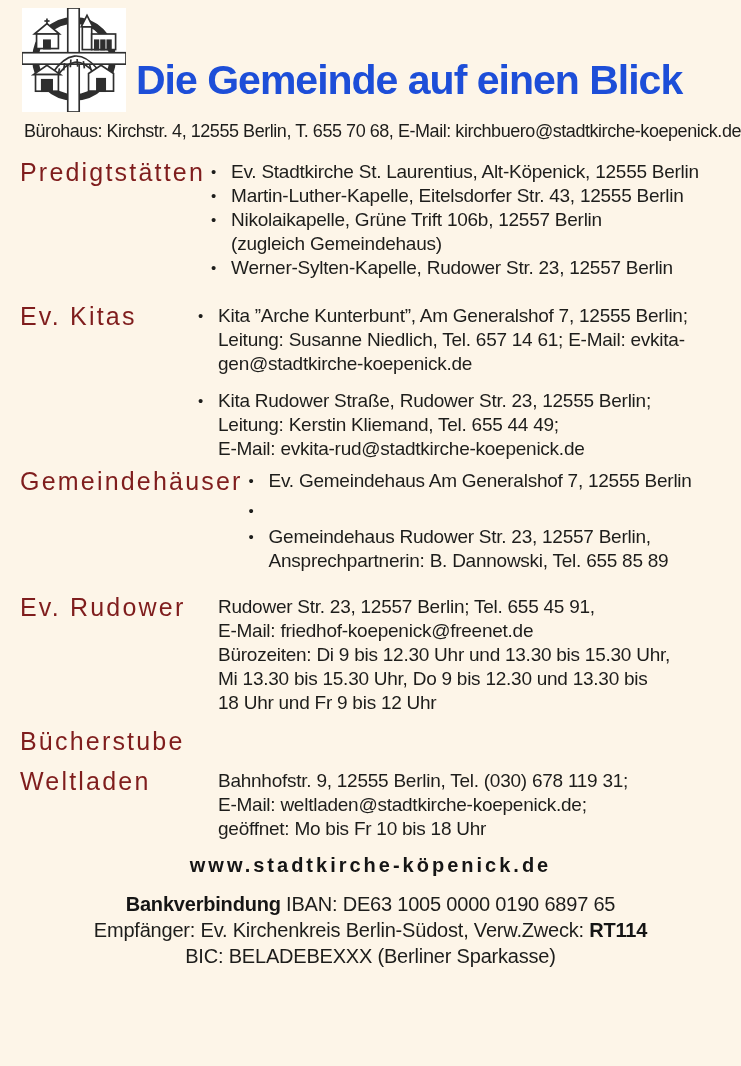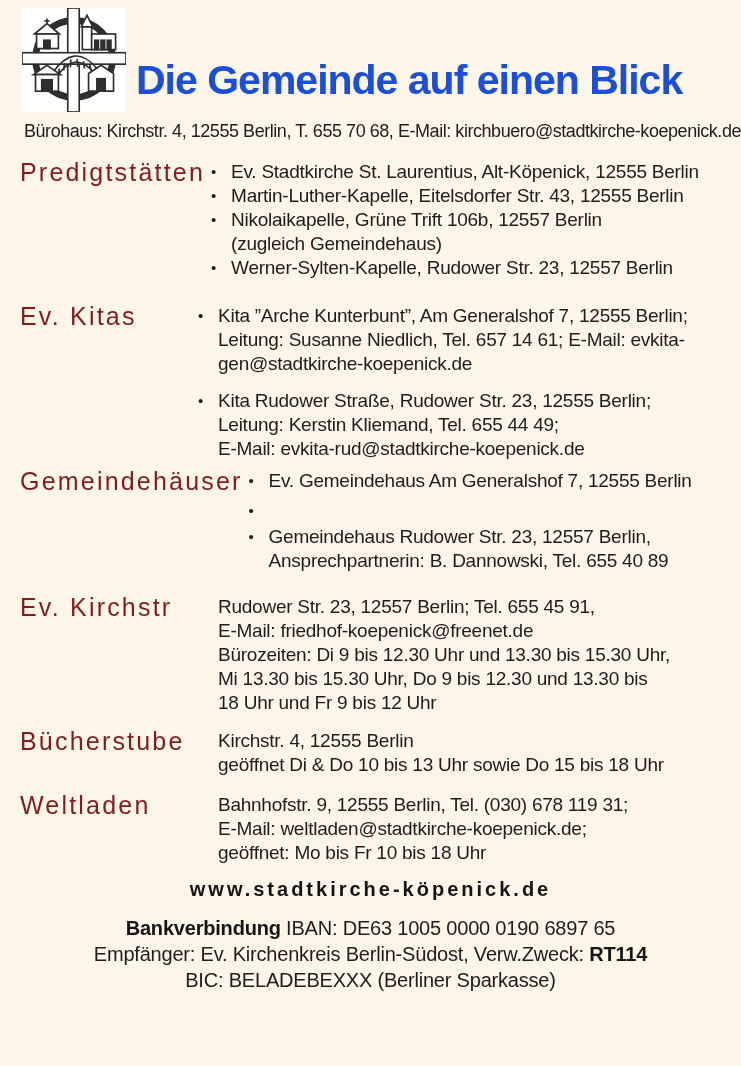--- a/index.html
+++ b/index.html
@@ -172,38 +172,36 @@
         <div class="bullet-item">
           <span class="bullet">•</span>
           <span class="btext">Ev. Gemeindehaus Am Generalshof 7, 12555 Berlin</span>
         </div>
         <div class="bullet-item gap-sm">
           <span class="bullet">•</span>
         </div>
         <div class="bullet-item gap-xs">
           <span class="bullet">•</span>
           <span class="btext">Gemeindehaus Rudower Str. 23, 12557 Berlin,
-Ansprechpartnerin: B. Dannowski, Tel. 655 40 89</span>
+Ansprechpartnerin: B. Dannowski, Tel. 655 85 89</span>
         </div>
       </div>
     </section>
 
     <section class="section s4">
-      <div class="label">Ev. Kirchstr</div>
+      <div class="label">Ev. Rudower</div>
       <div class="content text-content">Rudower Str. 23, 12557 Berlin; Tel. 655 45 91,
 E-Mail: friedhof-koepenick@freenet.de
 Bürozeiten: Di 9 bis 12.30 Uhr und 13.30 bis 15.30 Uhr,
 Mi 13.30 bis 15.30 Uhr, Do 9 bis 12.30 und 13.30 bis
 18 Uhr und Fr 9 bis 12 Uhr</div>
     </section>
 
     <section class="section s5">
       <div class="label">Bücherstube</div>
-      <div class="content text-content">Kirchstr. 4, 12555 Berlin
-geöffnet Di &amp; Do 10 bis 13 Uhr sowie Do 15 bis 18 Uhr</div>
     </section>
 
     <section class="section s6">
       <div class="label">Weltladen</div>
       <div class="content text-content">Bahnhofstr. 9, 12555 Berlin, Tel. (030) 678 119 31;
 E-Mail: weltladen@stadtkirche-koepenick.de;
 geöffnet: Mo bis Fr 10 bis 18 Uhr</div>
     </section>
 
   </main>

